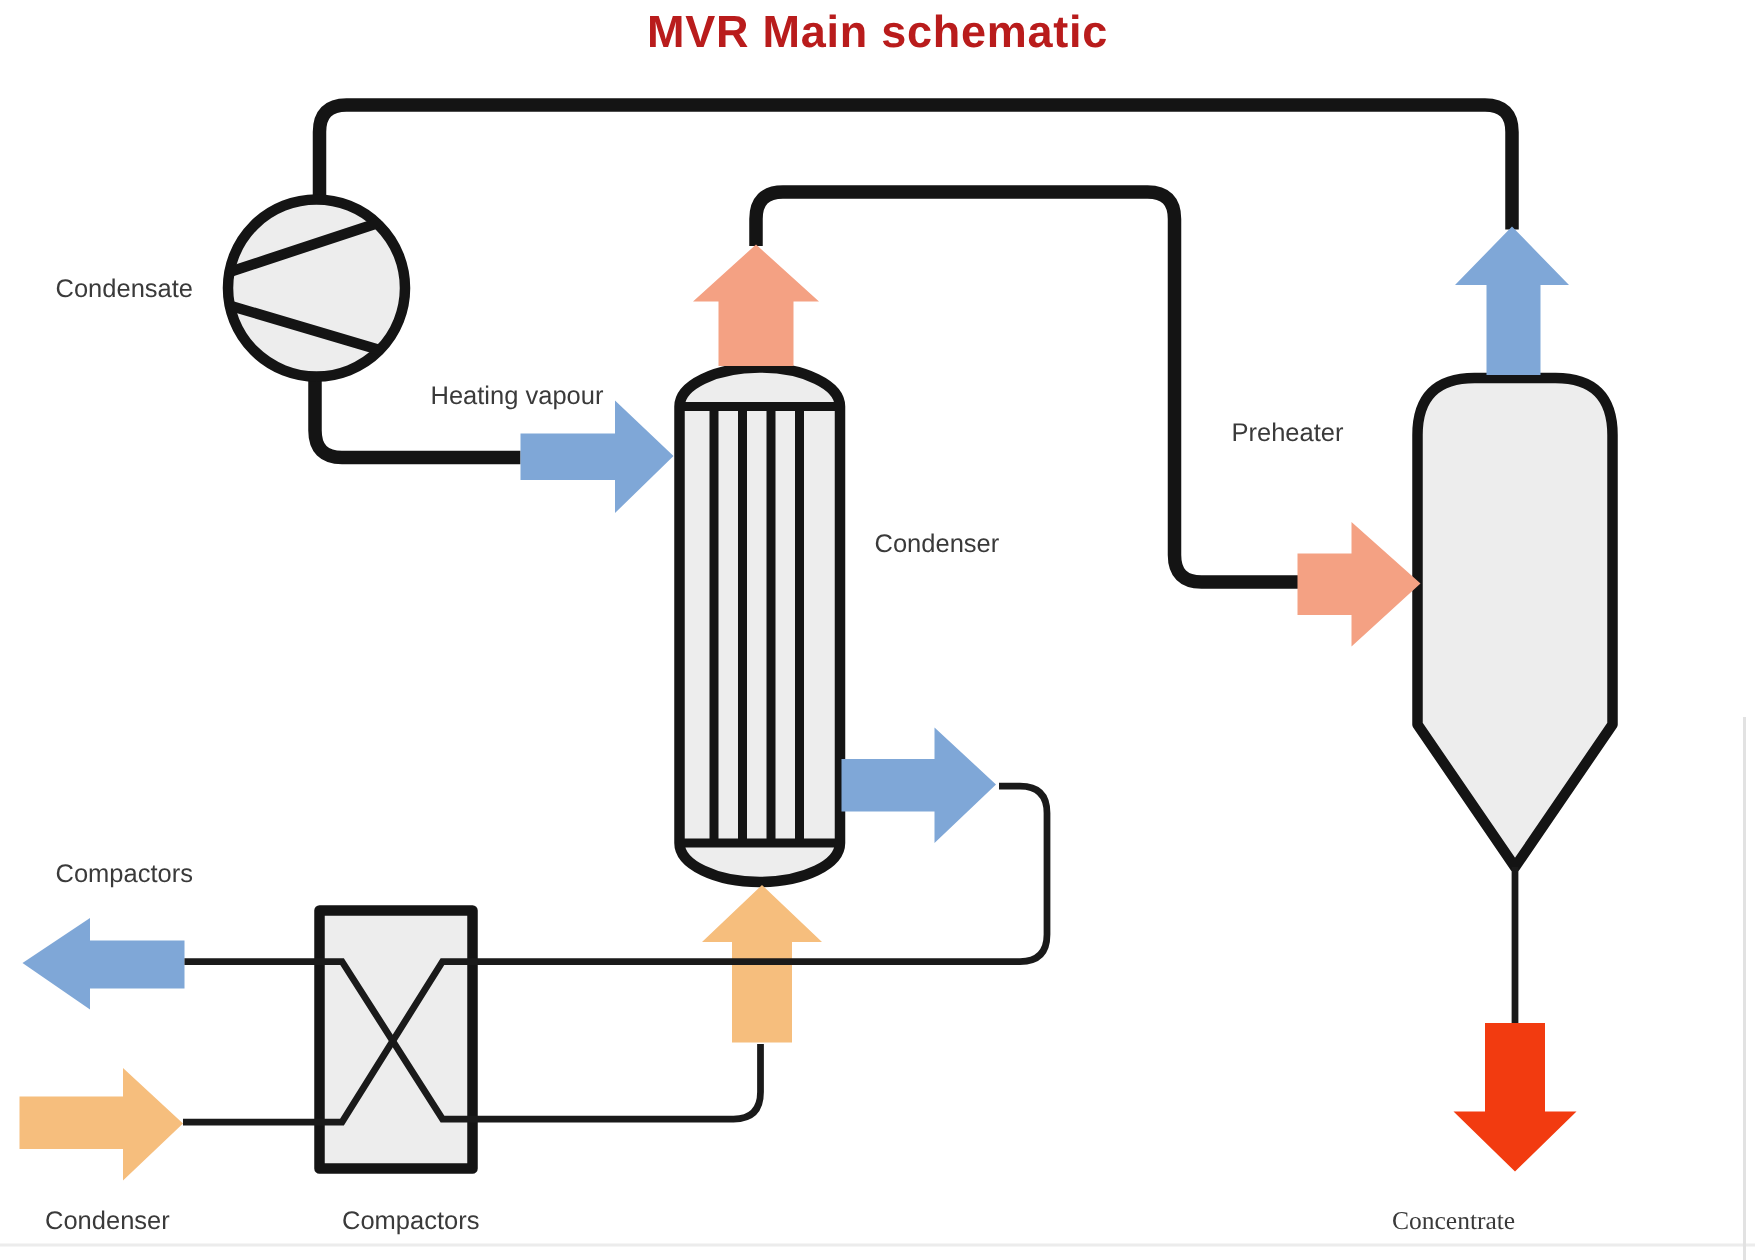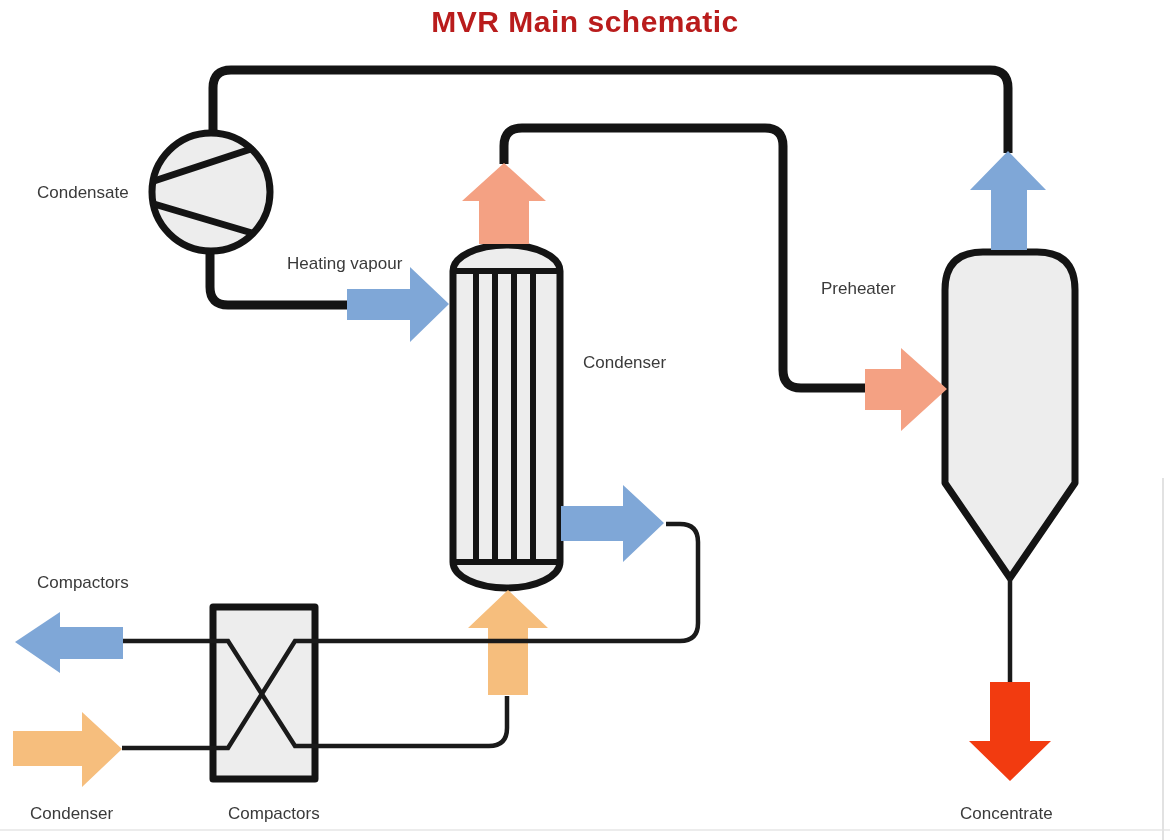--- a/index.html
+++ b/index.html
@@ -90,17 +90,17 @@
 
   <div id="title">MVR Main schematic</div>
 
   <div class="lbl" style="left:37px; top:181px;">Condensate</div>
   <div class="lbl" style="left:287px; top:252px;">Heating vapour</div>
   <div class="lbl" style="left:583px; top:351px;text-align:center;">Condenser</div>
   <div class="lbl" style="left:821px; top:277px;">Preheater</div>
   <div class="lbl" style="left:37px; top:571px;">Compactors</div>
   <div class="lbl" style="left:30px; top:802px;">Condenser</div>
   <div class="lbl" style="left:228px; top:802px;">Compactors</div>
-  <div class="lbl" style="left:960px; top:802px;">Concentrate</div>
+  <div class="lbl" style="left:928px; top:802px;font-family:Liberation Serif, serif;">Concentrate</div>
 
   <div class="artifact" id="artifact-bottom"></div>
   <div class="artifact" id="artifact-right"></div>
 </div>
 
 </body></html>

